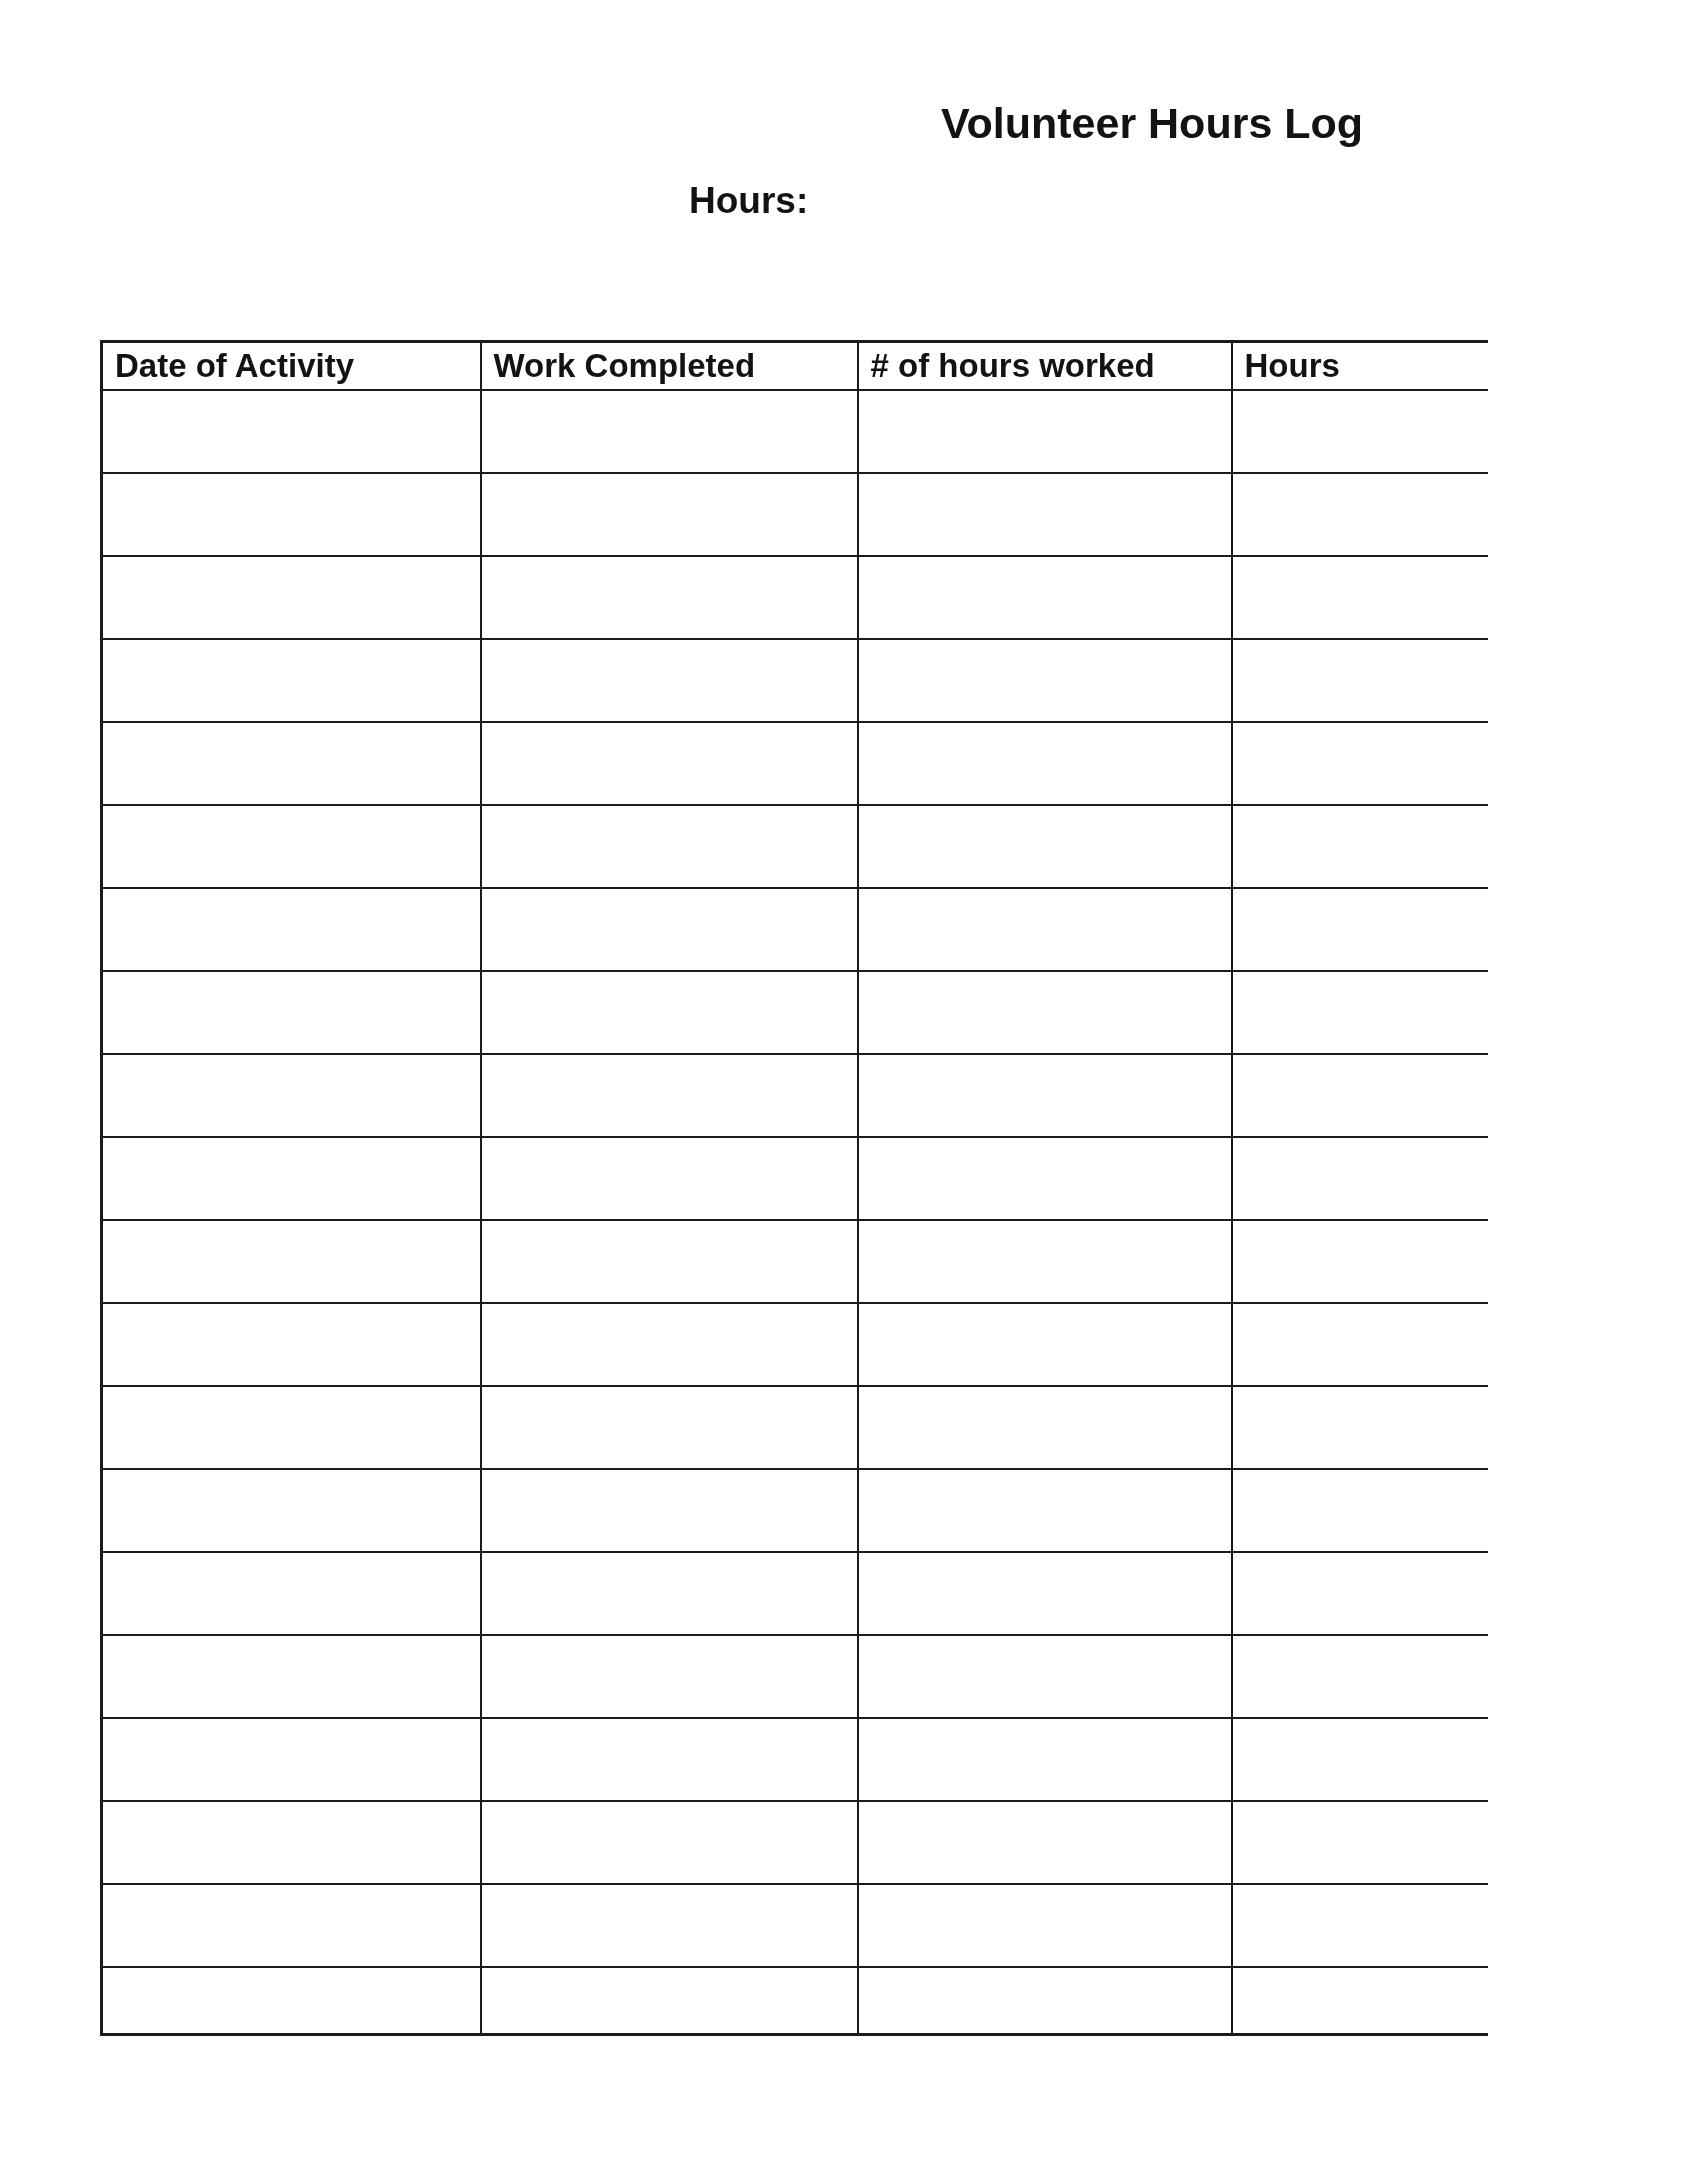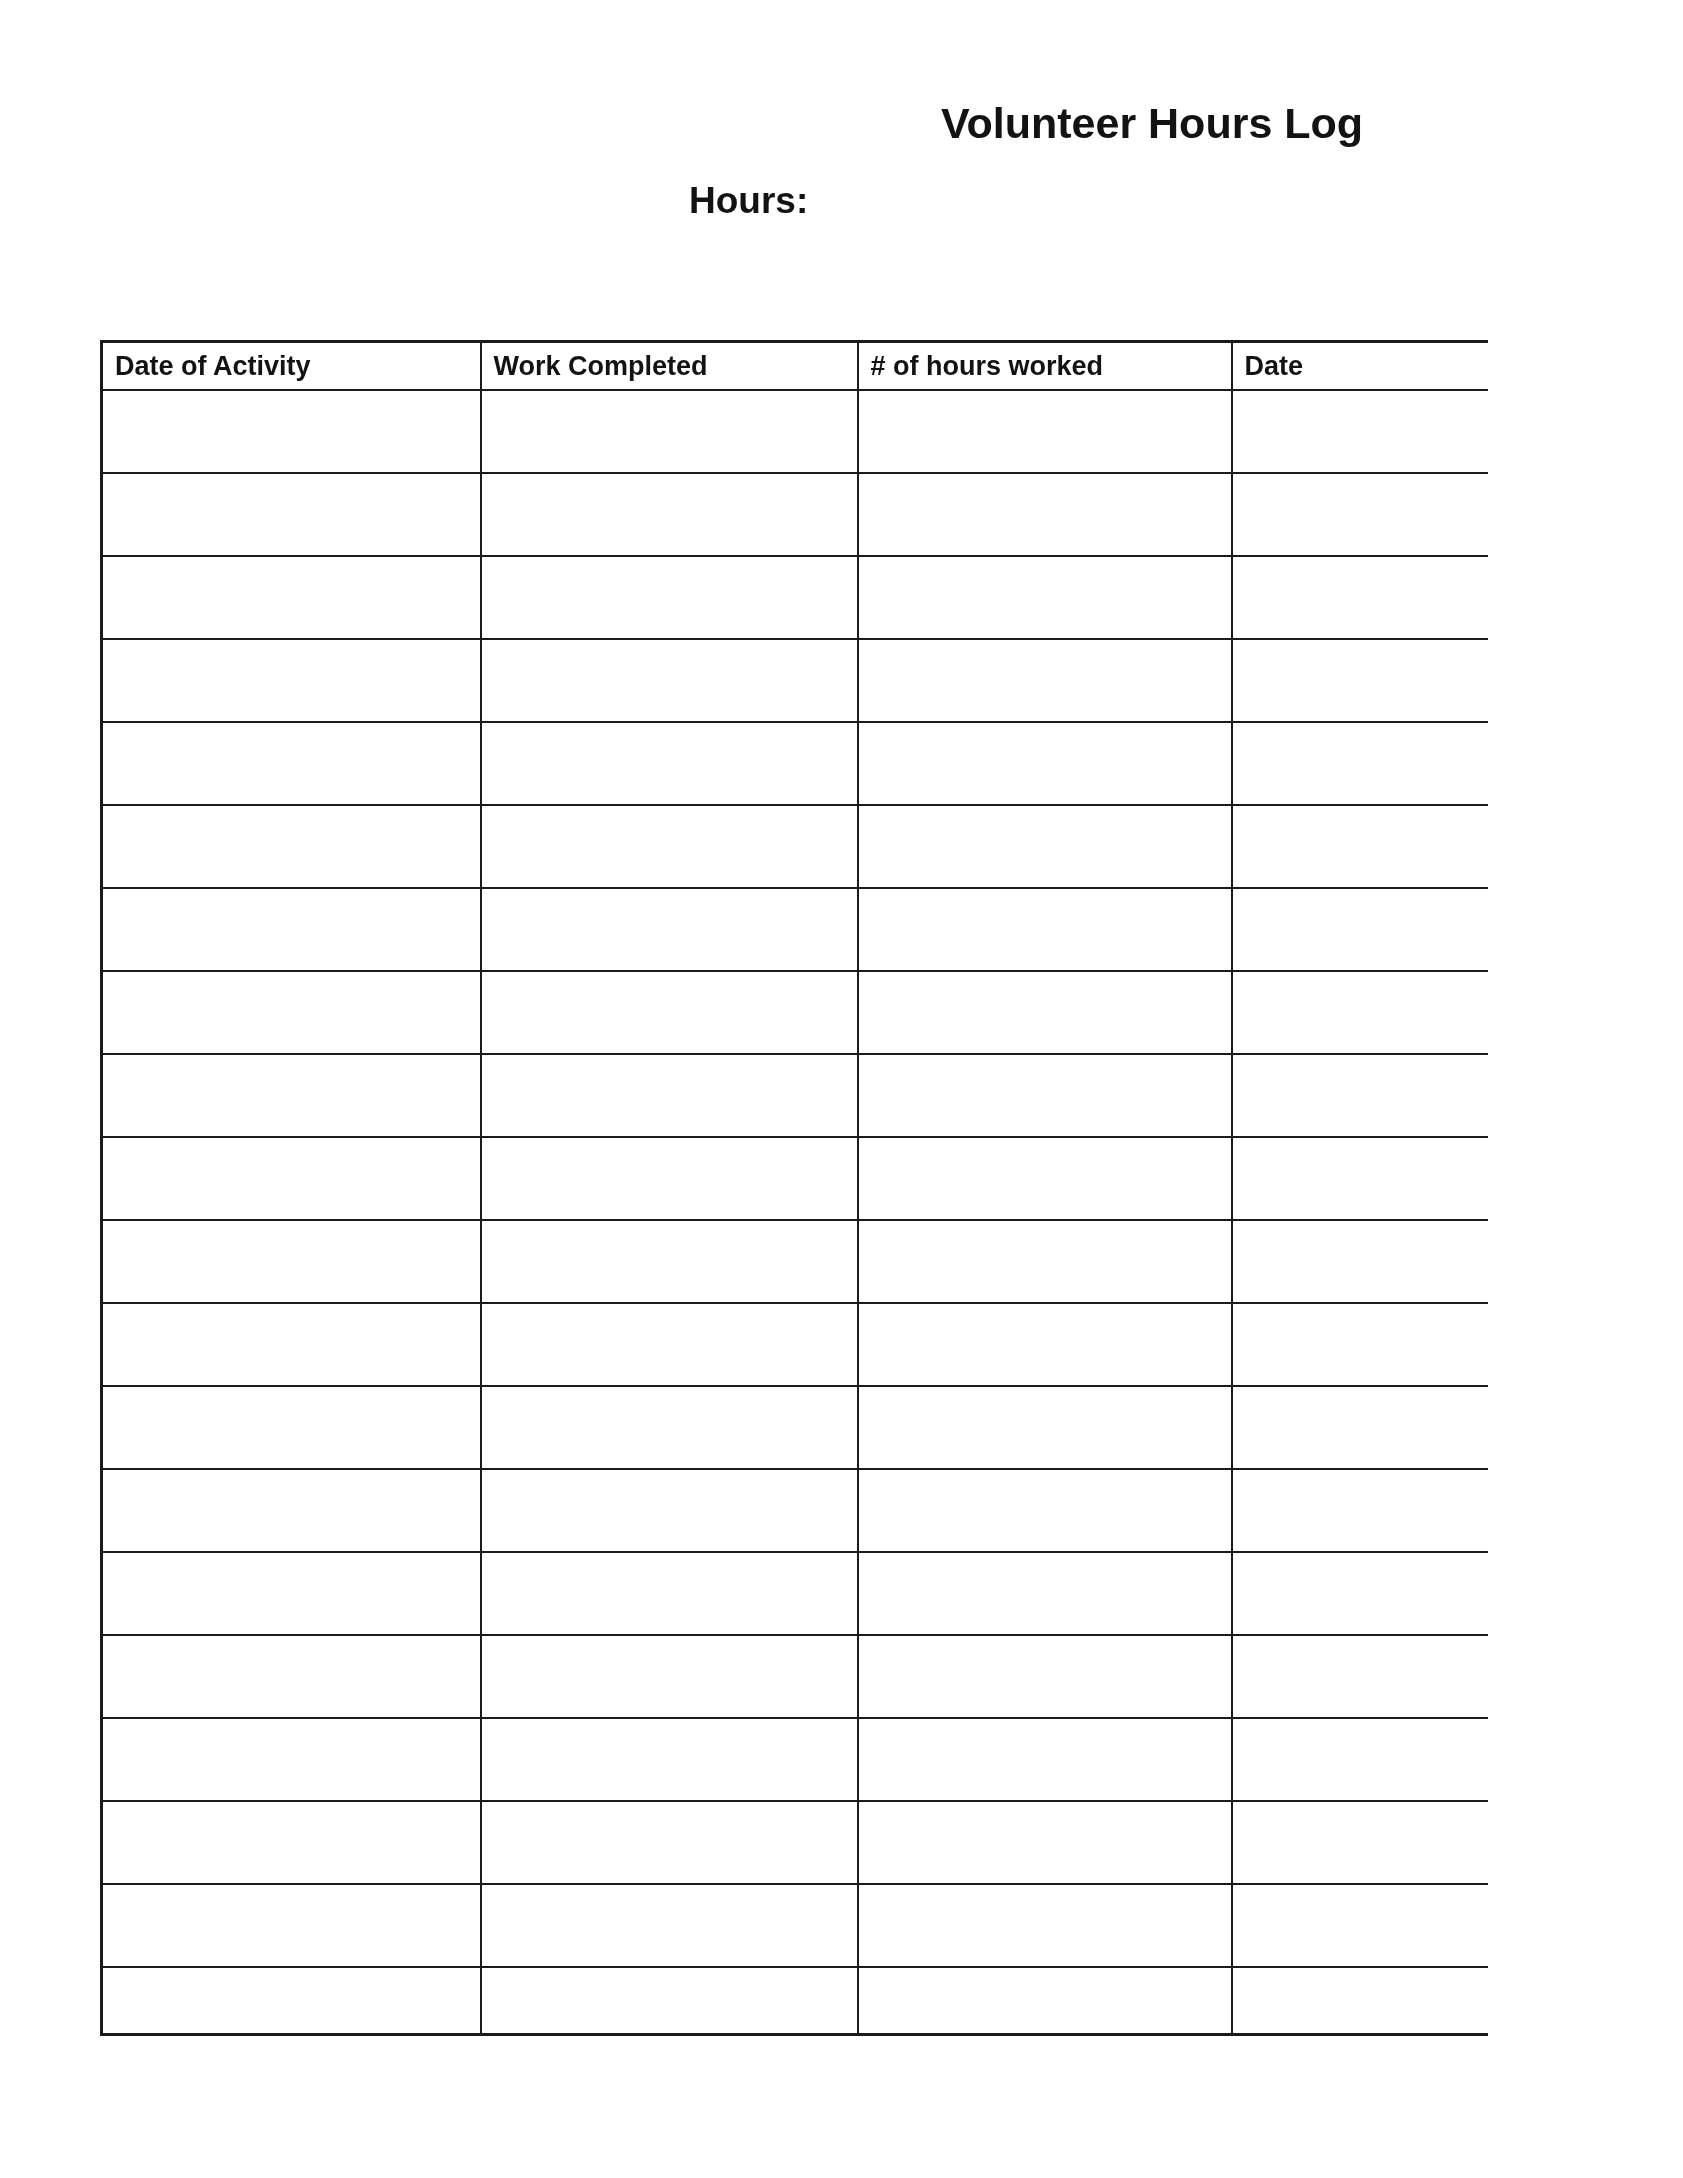--- a/index.html
+++ b/index.html
@@ -42,21 +42,21 @@
     table-layout: fixed;
     border: 3px solid #1b1b1b;
   }
   .log-table th,
   .log-table td {
     border: 2px solid #1b1b1b;
     overflow: hidden;
   }
   .log-table th {
     height: 42px;
-    font-size: 27px;
+    font-size: 33px;
     font-weight: 700;
     text-align: left;
     vertical-align: middle;
     padding: 2px 12px;
     white-space: nowrap;
   }
   .log-table td {
     height: 77px;
     padding: 2px 12px;
     font-size: 27px;
@@ -80,21 +80,21 @@
       <col style="width:379px">
       <col style="width:377px">
       <col style="width:374px">
       <col style="width:390px">
     </colgroup>
     <thead>
       <tr>
         <th>Date of Activity</th>
         <th>Work Completed</th>
         <th># of hours worked</th>
-        <th>Date</th>
+        <th>Hours</th>
       </tr>
     </thead>
     <tbody>
         <tr>
           <td></td>
           <td></td>
           <td></td>
           <td></td>
         </tr>
         <tr>

